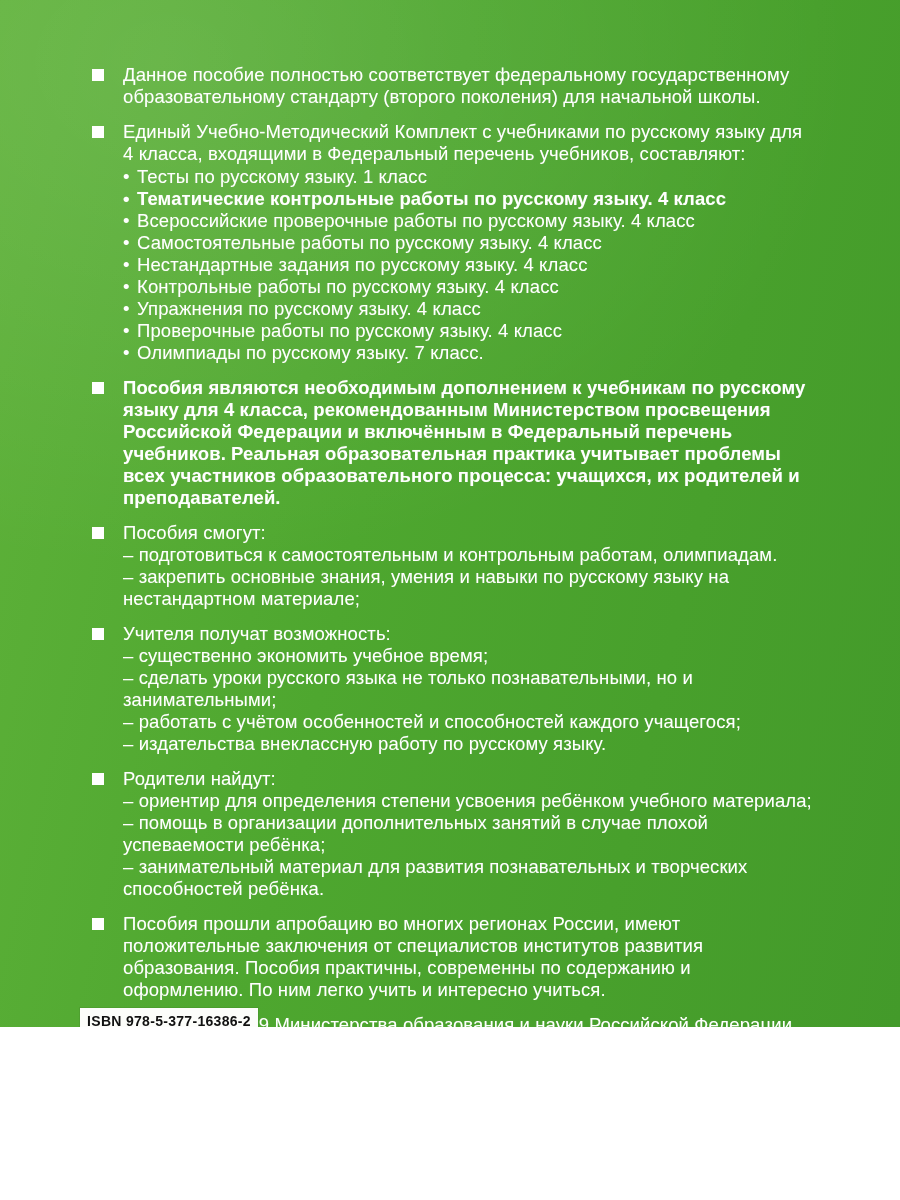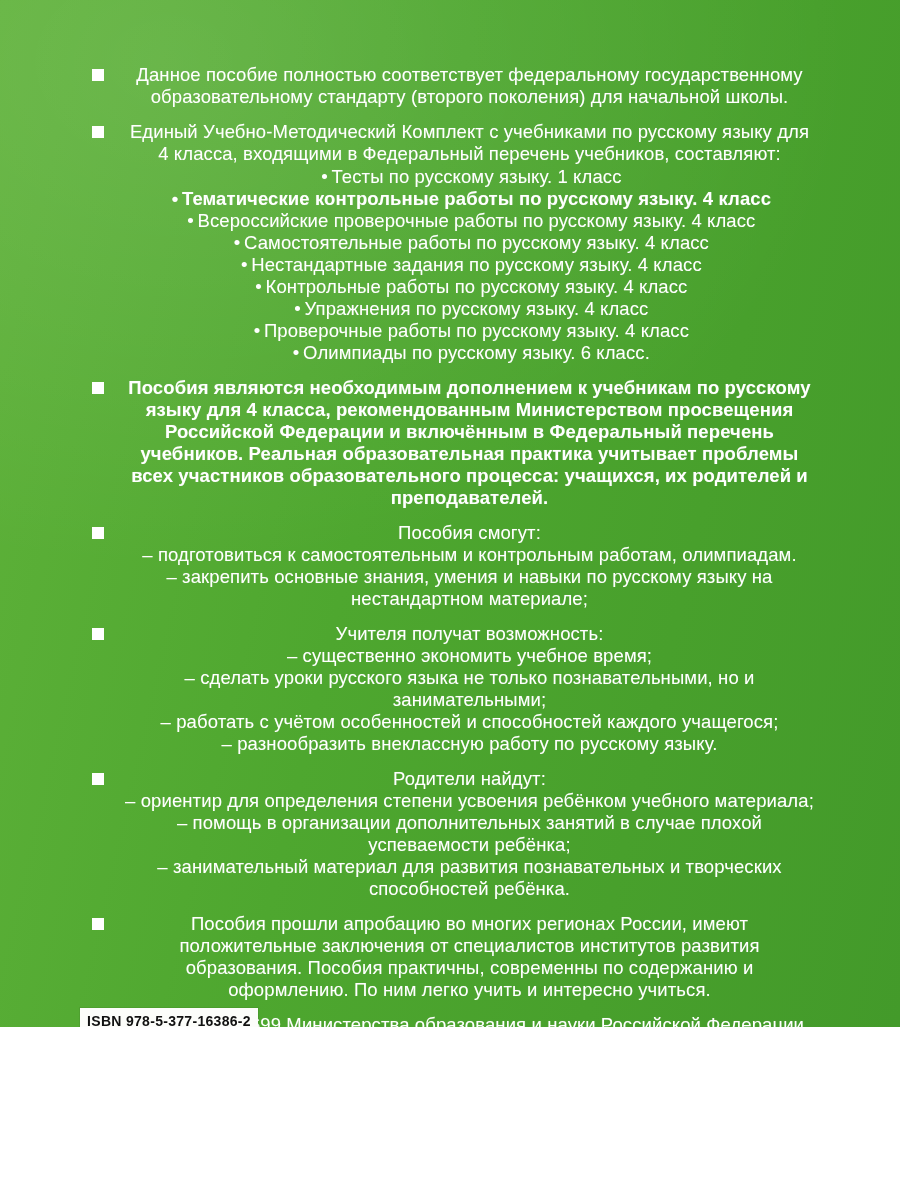--- a/index.html
+++ b/index.html
@@ -7,21 +7,20 @@
     width:900px;height:1200px;
     font-family:"Liberation Sans",sans-serif;
     -webkit-font-smoothing:antialiased;
   }
   .cover{
     position:relative;width:900px;height:1027px;overflow:hidden;
     background:
       radial-gradient(140% 90% at 18% 6%, rgba(255,255,255,0.10), rgba(255,255,255,0) 55%),
       linear-gradient(103deg,#5fb23a 0%,#4ea72f 42%,#48a02c 72%,#439a2a 100%);
     color:#ffffff;
-    text-align:center;
   }
   .content{
     position:absolute;left:92px;top:64px;width:724px;
     display:flex;flex-direction:column;gap:13px;
   }
   .section{display:flex;align-items:flex-start;}
   .sq{
     flex:0 0 12px;width:12px;height:12px;background:#ffffff;
     margin-top:5px;margin-right:19px;
   }
@@ -63,21 +62,21 @@
           <div>Единый Учебно-Методический Комплект с учебниками по русскому языку для 4 класса, входящими в Федеральный перечень учебников, составляют:</div>
           <div class="books">
             <div class="book"><span class="dot">•</span><span>Тесты по русскому языку. 1 класс</span></div>
             <div class="book bold"><span class="dot">•</span><span>Тематические контрольные работы по русскому языку. 4 класс</span></div>
             <div class="book"><span class="dot">•</span><span>Всероссийские проверочные работы по русскому языку. 4 класс</span></div>
             <div class="book"><span class="dot">•</span><span>Самостоятельные работы по русскому языку. 4 класс</span></div>
             <div class="book"><span class="dot">•</span><span>Нестандартные задания по русскому языку. 4 класс</span></div>
             <div class="book"><span class="dot">•</span><span>Контрольные работы по русскому языку. 4 класс</span></div>
             <div class="book"><span class="dot">•</span><span>Упражнения по русскому языку. 4 класс</span></div>
             <div class="book"><span class="dot">•</span><span>Проверочные работы по русскому языку. 4 класс</span></div>
-            <div class="book"><span class="dot">•</span><span>Олимпиады по русскому языку. 6 класс.</span></div>
+            <div class="book"><span class="dot">•</span><span>Олимпиады по русскому языку. 7 класс.</span></div>
           </div>
         </div>
       </div>
       <div class="section">
         <span class="sq"></span>
         <div class="body">
           <div class="bold">Пособия являются необходимым дополнением к  учебникам по русскому языку для 4 класса, рекомендованным Министерством просвещения Российской Федерации и включённым в Федеральный перечень учебников. Реальная образовательная практика учитывает проблемы всех участников образовательного процесса: учащихся, их родителей и преподавателей.</div>
         </div>
       </div>
       <div class="section">
@@ -88,21 +87,21 @@
           <div class="dash">– закрепить основные знания, умения и навыки по русскому языку на нестандартном материале;</div>
         </div>
       </div>
       <div class="section">
         <span class="sq"></span>
         <div class="body">
           <div>Учителя получат возможность:</div>
           <div class="dash">– существенно экономить учебное время;</div>
           <div class="dash">– сделать уроки русского языка не только познавательными, но и занимательными;</div>
           <div class="dash">– работать с учётом особенностей и способностей каждого учащегося;</div>
-          <div class="dash">– разнообразить внеклассную работу по русскому языку.</div>
+          <div class="dash">– издательства внеклассную работу по русскому языку.</div>
         </div>
       </div>
       <div class="section">
         <span class="sq"></span>
         <div class="body">
           <div>Родители найдут:</div>
           <div class="dash">– ориентир для определения степени усвоения ребёнком учебного материала;</div>
           <div class="dash">– помощь в организации дополнительных занятий в случае плохой успеваемости ребёнка;</div>
           <div class="dash">– занимательный материал для развития познавательных и творческих способностей ребёнка.</div>
         </div>

